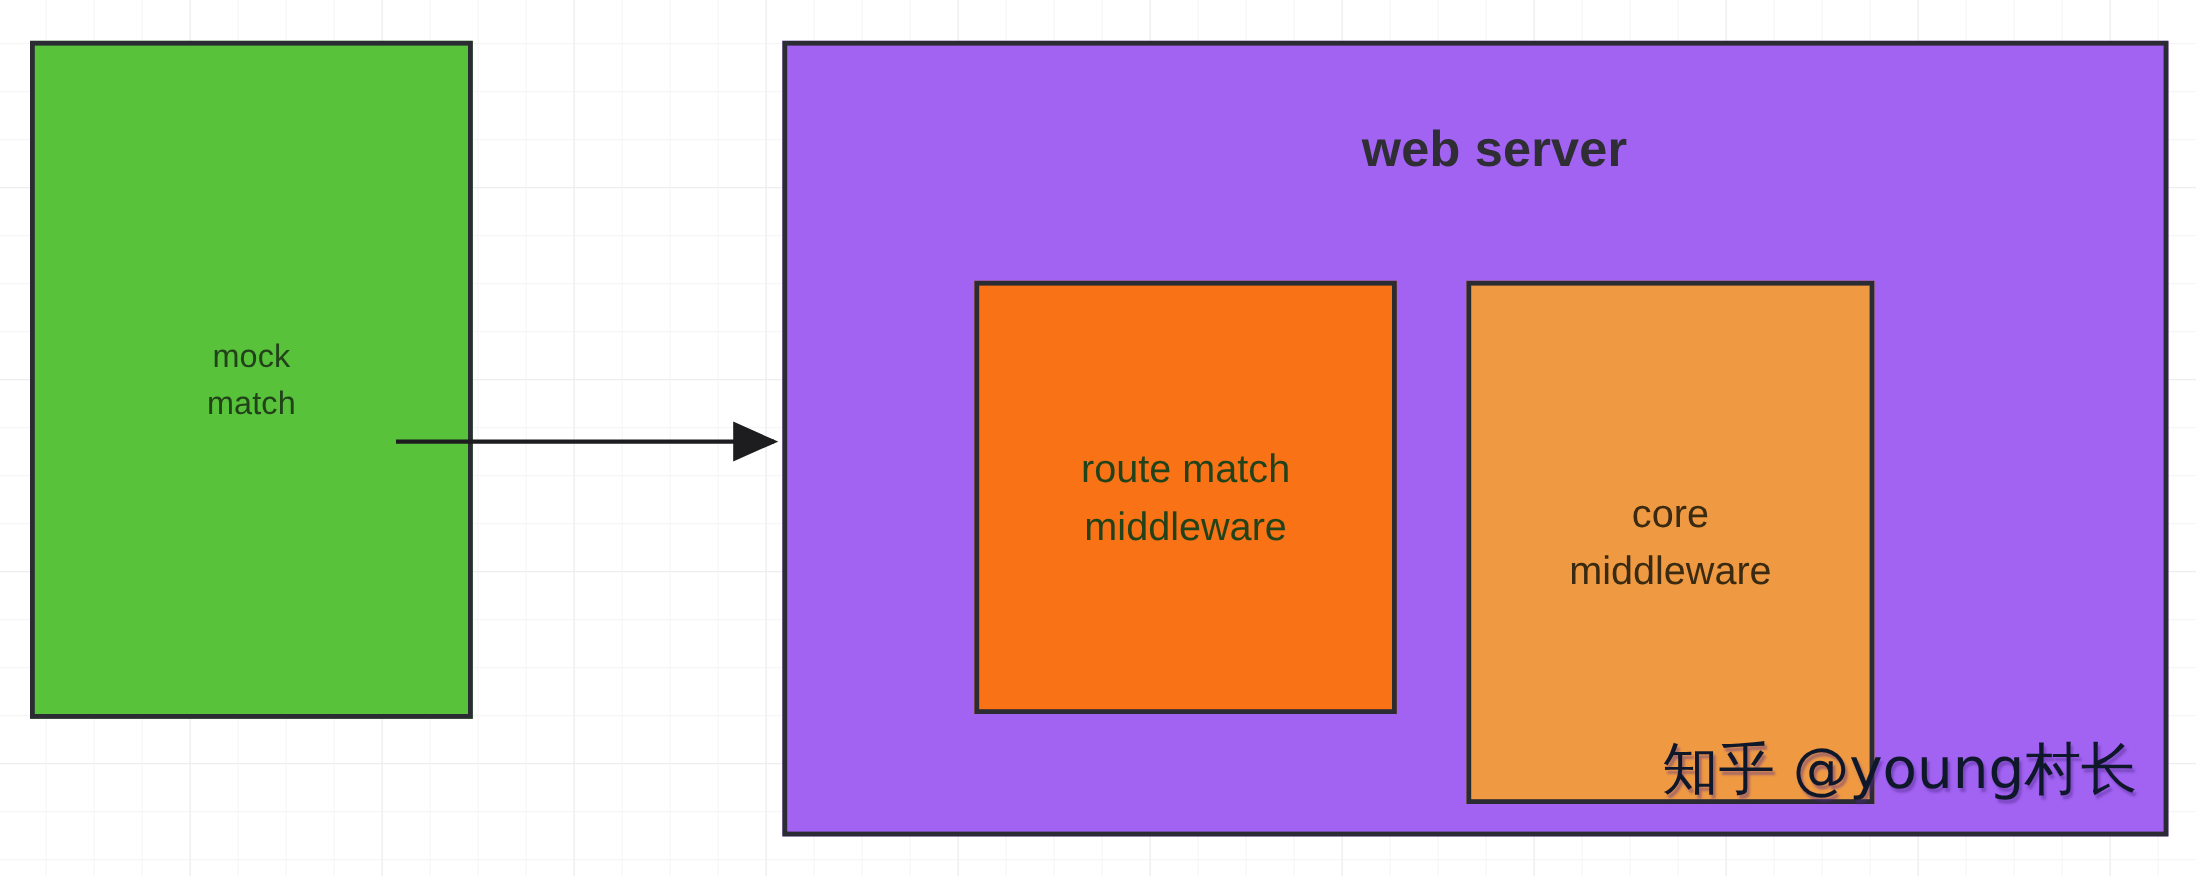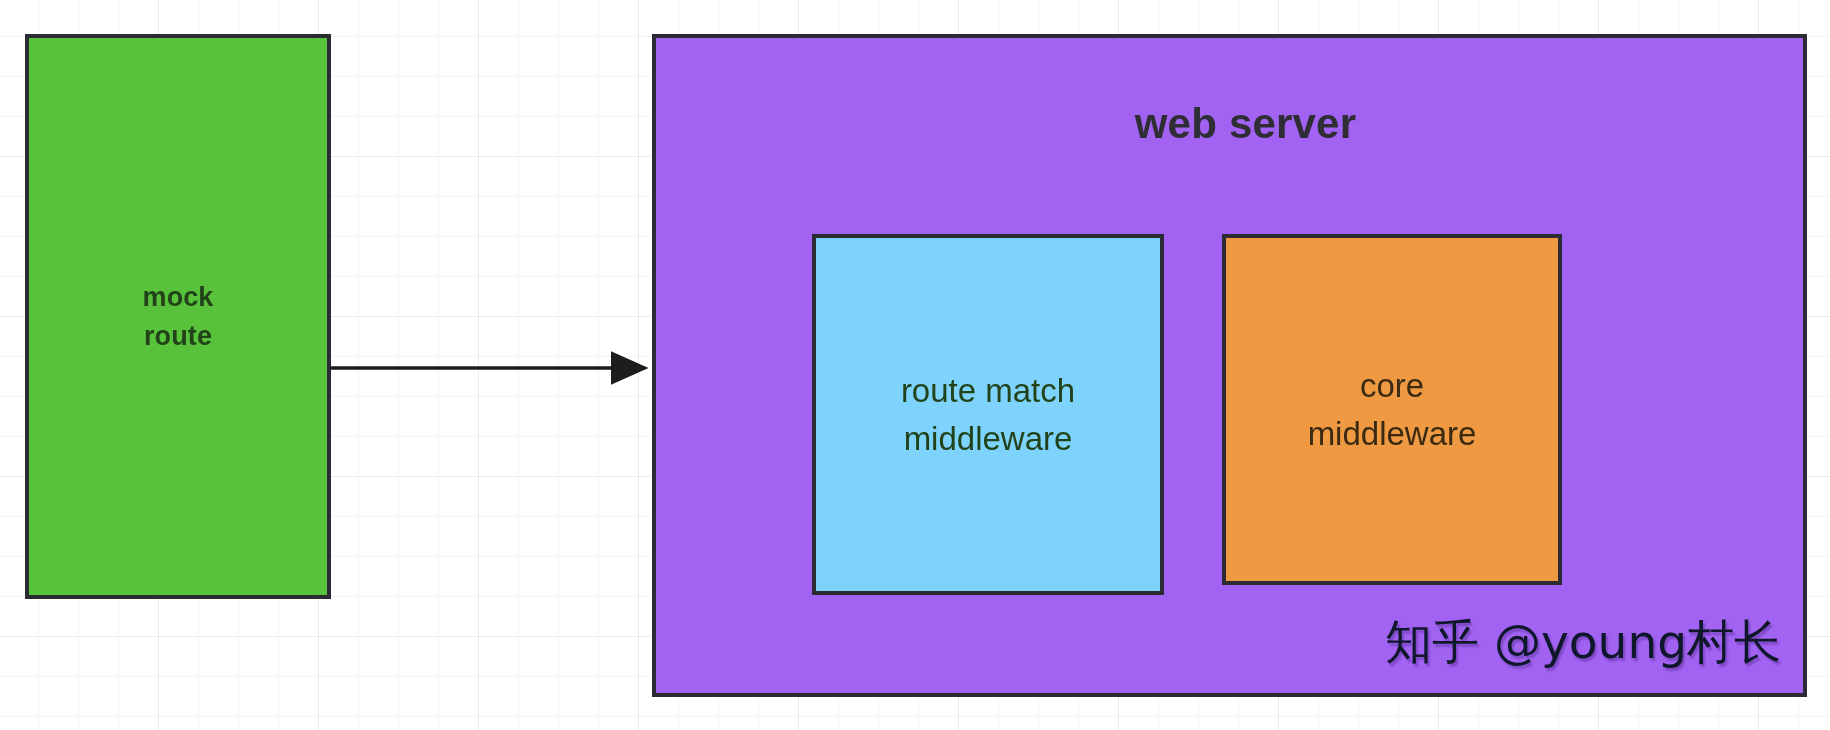--- a/index.html
+++ b/index.html
@@ -36,24 +36,23 @@
     display: flex;
     align-items: center;
     justify-content: center;
     text-align: center;
   }
 
   
   #mock-plugin-box {
     left: 25px;
     top: 34px;
-    width: 306px;
+    width: 369px;
     height: 565px;
     background: #57c23a;
-    font-weight: bold;
   }
   #mock-plugin-box .box-label {
     color: #22421a;
     font-size: 27px;
     line-height: 1.42;
     letter-spacing: 0.1px;
   }
 
   
   #web-server-box {
@@ -76,33 +75,33 @@
     letter-spacing: 0.2px;
     padding-left: 32px;
   }
 
   
   #route-match-box {
     left: 156px;
     top: 196px;
     width: 352px;
     height: 361px;
-    background: #7dd3fc;
+    background: #f97316;
   }
   #route-match-box .box-label {
     color: #22421a;
     font-size: 33px;
     line-height: 1.44;
   }
 
   #core-middleware-box {
     left: 566px;
     top: 196px;
     width: 340px;
-    height: 351px;
+    height: 436px;
     background: #ef9a43;
   }
   #core-middleware-box .box-label {
     color: #3a2a11;
     font-size: 33px;
     line-height: 1.44;
   }
 
   
   #watermark {
@@ -136,21 +135,21 @@
   }
 </style>
 </head>
 <body>
 
 <div id="canvas">
 
   <div class="box" id="mock-plugin-box">
     <div class="box-label">
       <span>mock</span><br>
-      <span>route</span>
+      <span>match</span>
     </div>
   </div>
 
   <svg id="connector" viewBox="0 0 340 80" width="340" height="80" xmlns="http://www.w3.org/2000/svg">
     <defs>
       <marker id="arrowhead" markerWidth="11" markerHeight="11" refX="10" refY="5.5" orient="auto" markerUnits="strokeWidth">
         <path d="M0,0.6 L11,5.5 L0,10.4 z" fill="#1d1d1f"></path>
       </marker>
     </defs>
     <line x1="0" y1="38" x2="315" y2="38" stroke="#1d1d1f" stroke-width="3.4" marker-end="url(#arrowhead)"></line>

